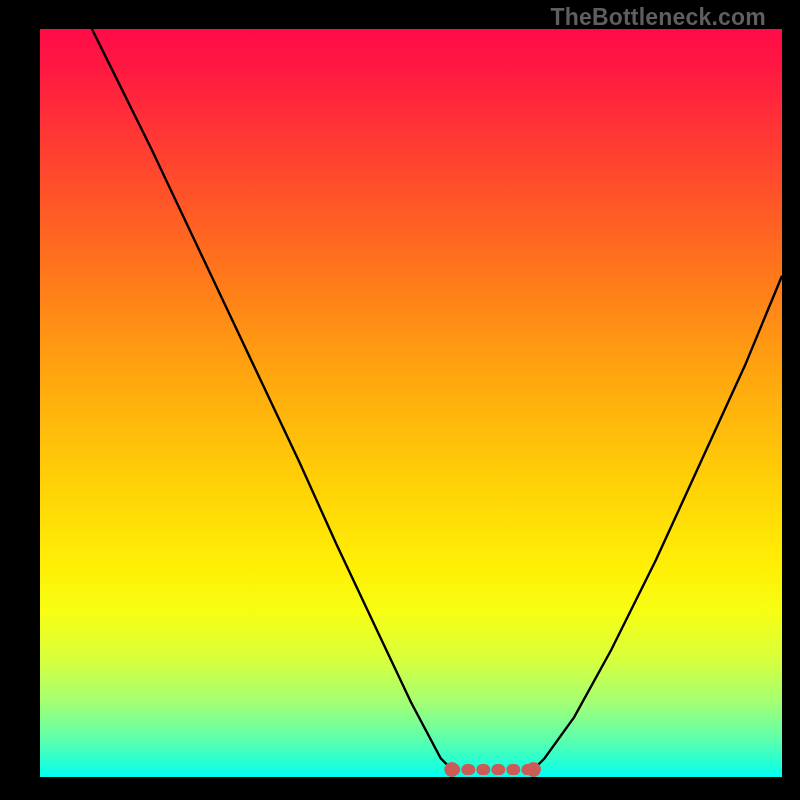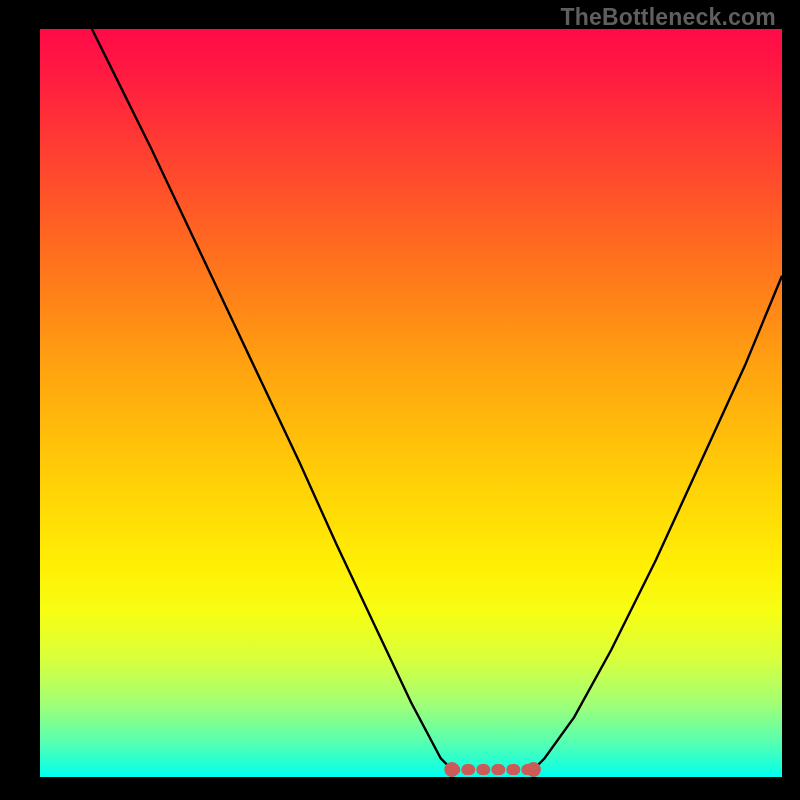--- a/index.html
+++ b/index.html
@@ -43,21 +43,21 @@
       #daff3a 84%,
       #a4ff74 90%,
       #5cffad 95%,
       #14ffe0 99%,
       #00fff4 100%
     );
   }
   .watermark {
     position: absolute;
     top: 4px;
-    right: 24px;
+    right: 34px;
     font-family: Arial, Helvetica, sans-serif;
     font-size: 23px;
     font-weight: bold;
     color: #5f5f5f;
     letter-spacing: 0.2px;
   }
   svg.curves {
     position: absolute;
     left: 0;
     top: 0;

